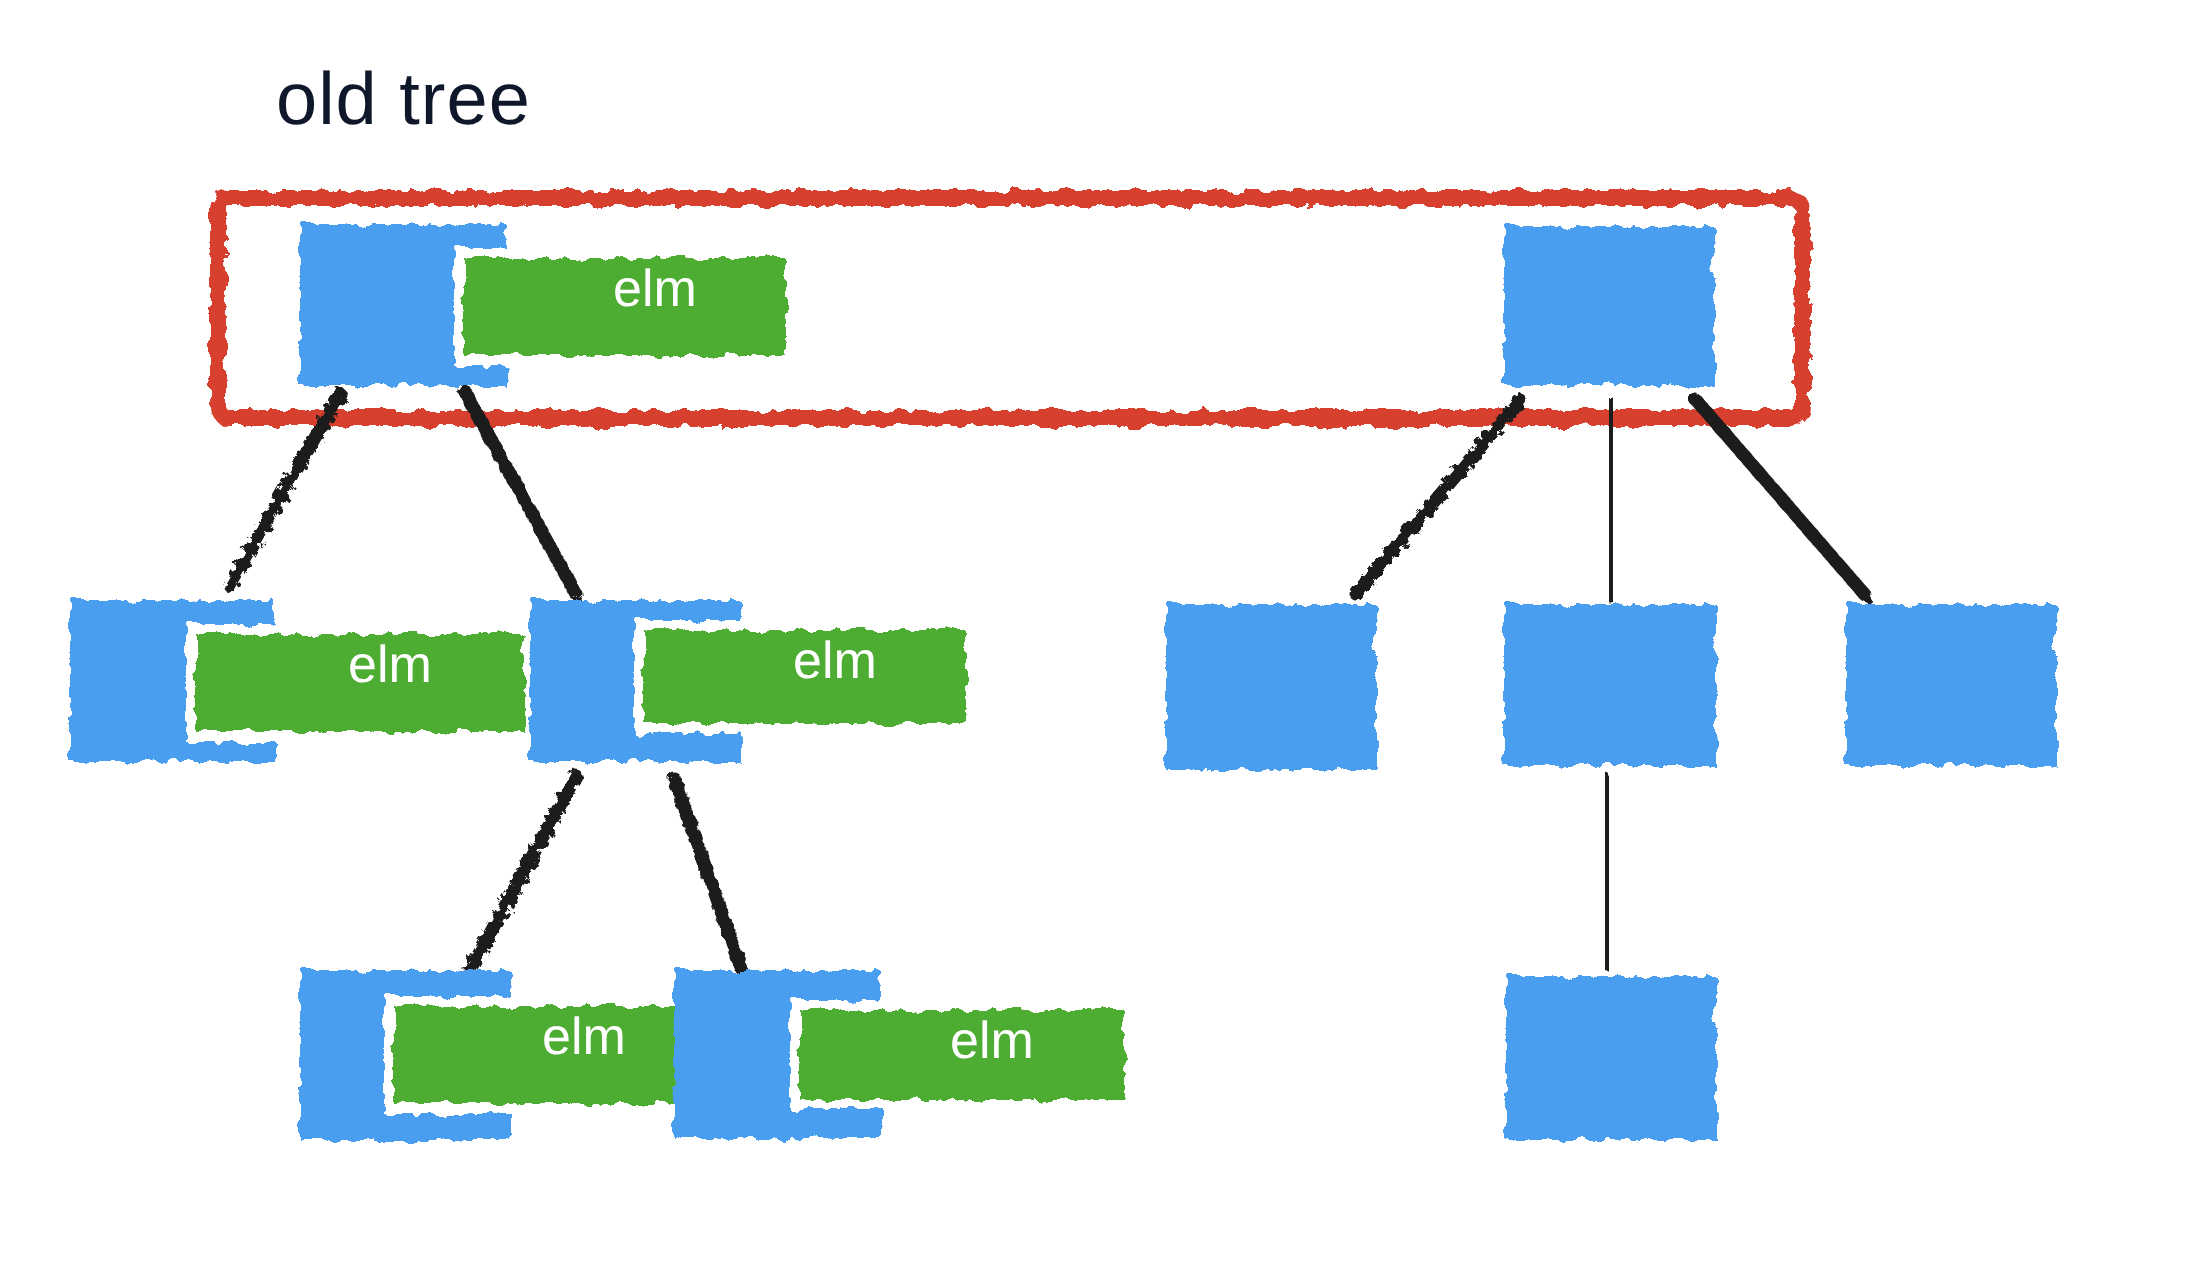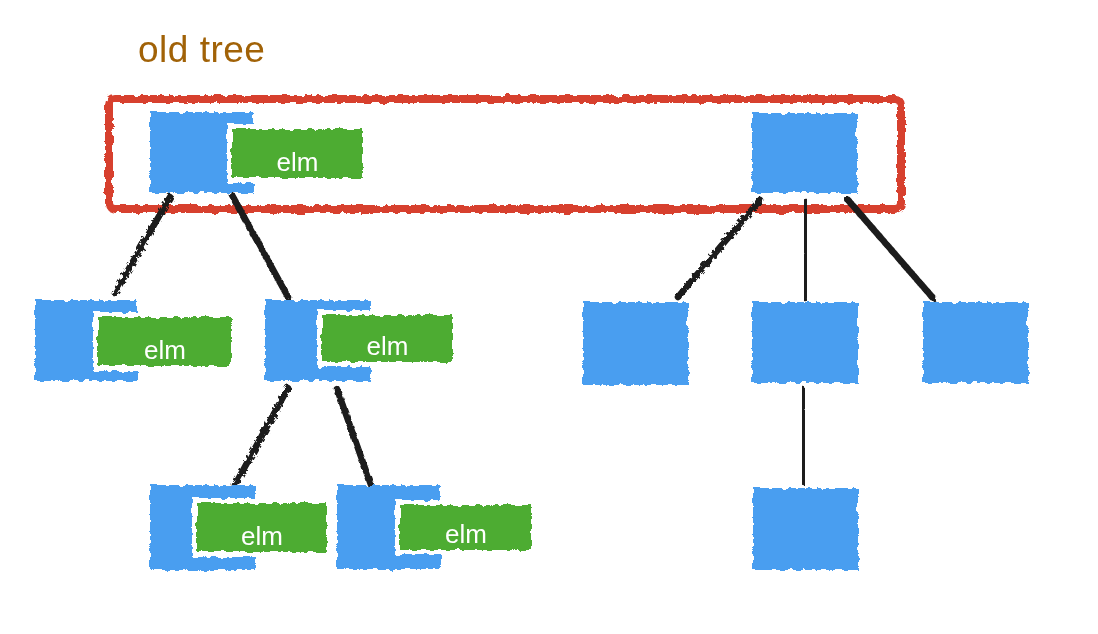--- a/index.html
+++ b/index.html
@@ -13,32 +13,32 @@
     width: 1098px;
     height: 634px;
     background: #ffffff;
     border-radius: 16px;
     overflow: hidden;
   }
   .tree-title {
     position: absolute;
     font-size: 37px;
     font-weight: 500;
-    color: #a16207;
+    color: #0f172a;
     letter-spacing: 0.5px;
     white-space: nowrap;
   }
   .sketch-wrap { position: absolute; }
   .fill {
     position: absolute;
     inset: 0;
     filter: url(#sketch);
   }
   .fill.blue { background: var(--node-blue, #4A9EF0); }
-  .green-label { display: flex; align-items: flex-end; justify-content: center; }
+  .green-label { display: flex; align-items: flex-start; justify-content: center; padding-left: 30px; }
   .fill.green {
     inset: -5px;
     border: 5px solid #ffffff;
     box-sizing: content-box;
     background: var(--label-green, #4DAC32);
   }
   .label-text {
     position: relative;
     z-index: 2;
     color: #ffffff;

